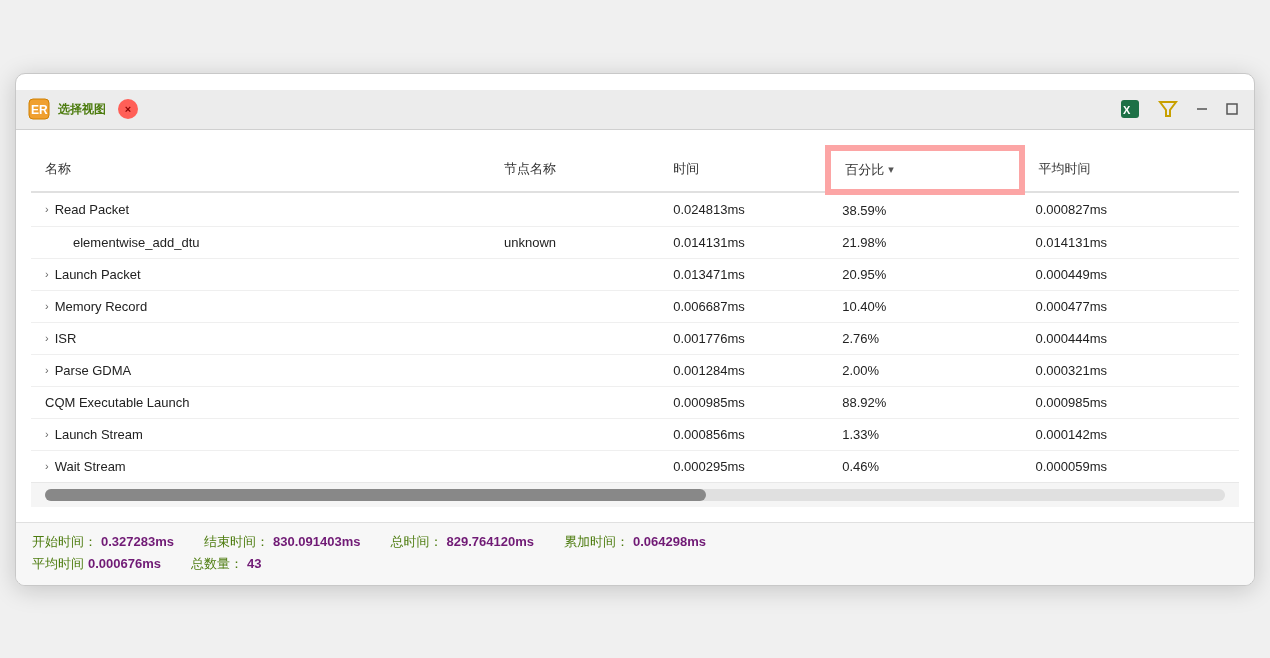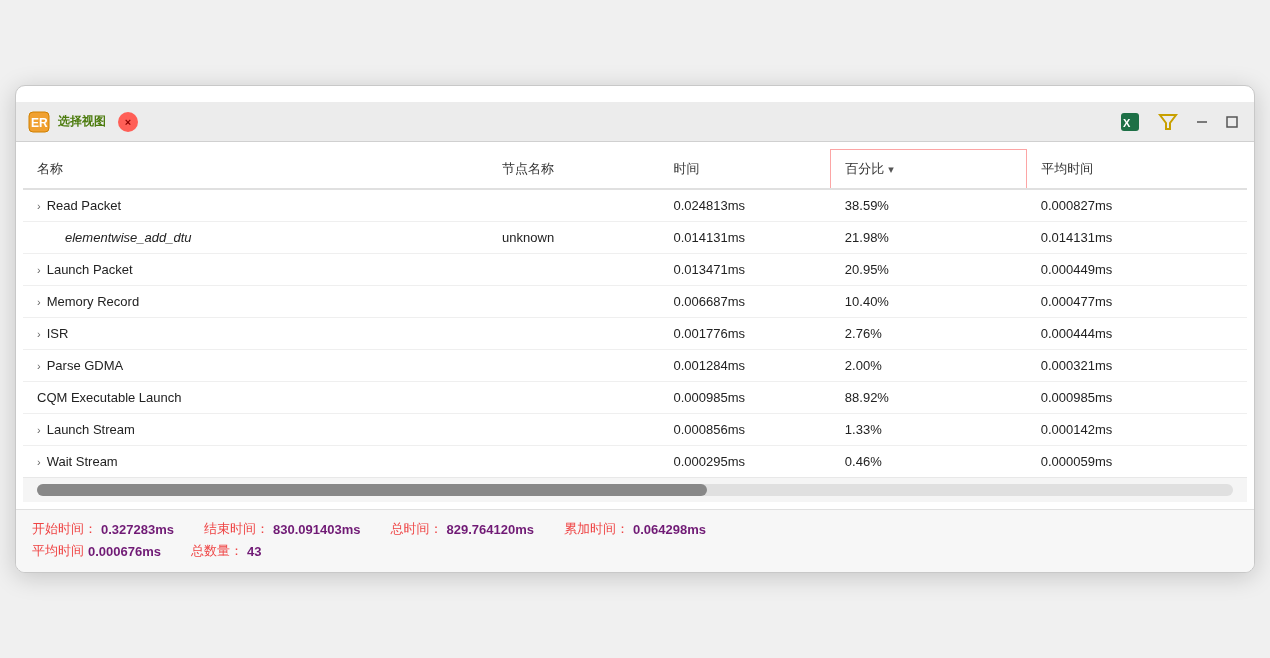--- a/index.html
+++ b/index.html
@@ -82,21 +82,21 @@
       height: 18px;
       display: flex;
       align-items: center;
       justify-content: center;
       cursor: pointer;
       color: #555;
       font-size: 12px;
     }
     
     .content {
-      padding: 7px;
+      padding: 15px;
     }
     .table-container {
       overflow-x: auto;
     }
     table {
       width: 100%;
       border-collapse: collapse;
     }
     thead tr {
       border-bottom: 2px solid #e0e0e0;
@@ -104,21 +104,21 @@
     th {
       padding: 10px 14px;
       text-align: left;
       font-weight: 500;
       color: #333;
       font-size: 13px;
       background: #fff;
       white-space: nowrap;
     }
     th.highlighted {
-      border: 1px solid #fca5a5;
+      border: 6px solid #fca5a5;
       border-radius: 12px;
     }
     .th-inner {
       display: flex;
       align-items: center;
       gap: 4px;
     }
     td {
       padding: 8px 14px;
       color: #222;
@@ -130,21 +130,21 @@
     .row-expand {
       display: flex;
       align-items: center;
       gap: 6px;
     }
     .chevron {
       color: #666;
       font-size: 11px;
       cursor: pointer;
     }
-    .indent { padding-left: 28px; font-style: italic; }
+    .indent { padding-left: 28px; }
     .scrollbar-track {
       height: 12px;
       background: #e0e0e0;
       border-radius: 6px;
       width: 100%;
       position: relative;
     }
     .scrollbar-thumb {
       height: 12px;
       background: #888;
@@ -163,21 +163,21 @@
       flex-wrap: wrap;
       margin-bottom: 4px;
     }
     .footer-item {
       display: flex;
       align-items: center;
       gap: 4px;
       font-size: 13px;
       color: #333;
     }
-    .footer-label { color: #ef4444; }
+    .footer-label { color: #4d7c0f; }
     .footer-value { font-weight: 700; color: #701a75; }
     .col-name { width: 38%; }
     .col-node { width: 14%; }
     .col-time { width: 14%; }
     .col-pct { width: 16%; }
     .col-avg { width: 18%; }
   </style>
 </head>
 <body>
 

